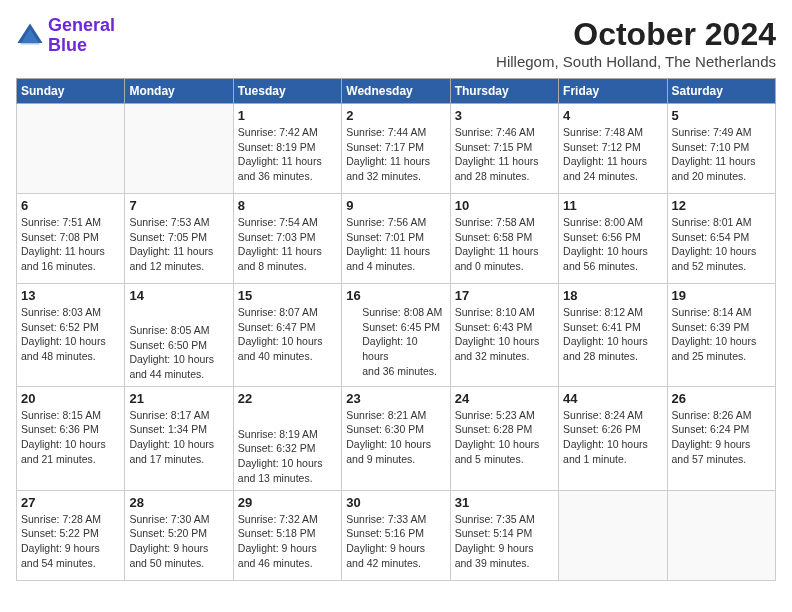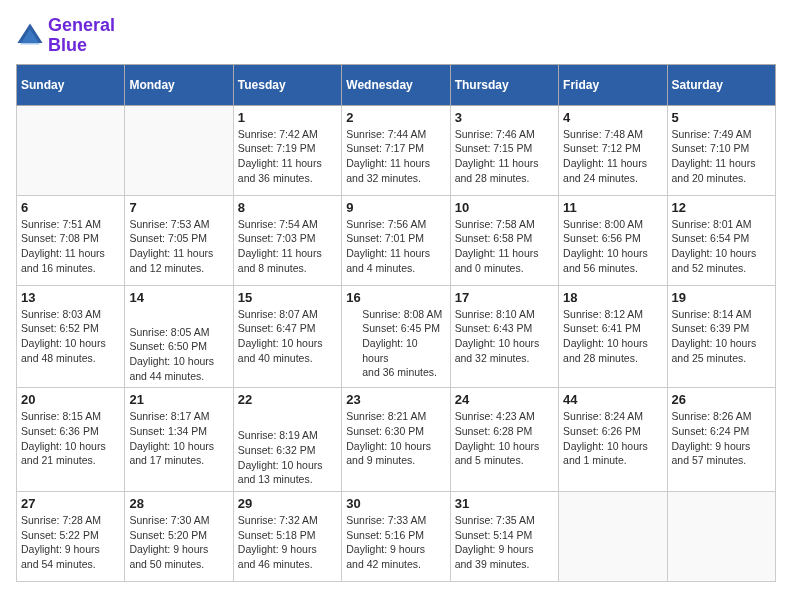--- a/index.html
+++ b/index.html
@@ -44,21 +44,21 @@
       color: #444;
     }
     .calendar {
       width: 100%;
       border-collapse: collapse;
       font-size: 11px;
     }
     .calendar th {
       background-color: #2d5fa6;
       color: #fff;
-      padding: 13px 4px;
+      padding: 5px 4px;
       text-align: left;
       font-size: 12px;
       border: 1px solid #aaa;
     }
     .calendar td {
       border: 1px solid #ccc;
       vertical-align: top;
       padding: 4px;
       height: 90px;
       width: 108px;
@@ -87,20 +87,24 @@
   <div class="logo">
     <svg class="logo-icon" viewBox="0 0 40 40">
       <polygon points="20,2 38,30 2,30" fill="#2d5fa6"></polygon>
       <polygon points="20,10 34,32 6,32" fill="#4a90d9" opacity="0.5"></polygon>
     </svg>
     <div>
       <div class="logo-text">General</div>
       <div class="logo-text">Blue</div>
     </div>
   </div>
+  <div class="title-area">
+    <div class="month-title">October 2024</div>
+    <div class="location-title">Hillegom, South Holland, The Netherlands</div>
+  </div>
 </div>
 
 <table class="calendar">
   <thead>
     <tr>
     <th>Sunday</th>
         <th>Monday</th>
         <th>Tuesday</th>
         <th>Wednesday</th>
         <th>Thursday</th>
@@ -108,21 +112,21 @@
         <th>Saturday</th>
       </tr>
   </thead>
   <tbody id="calendar-body">
   <tr>
         <td class="empty"></td>
         <td class="empty"></td>
         <td>
           <span class="day-number">1</span>
           <div class="day-info" style="white-space: pre-line;">Sunrise: 7:42 AM
-Sunset: 7:19 PM
+Sunset: 8:19 PM
 Daylight: 11 hours
 and 36 minutes.</div>
         </td>
         <td>
           <span class="day-number">2</span>
           <div class="day-info" style="white-space: pre-line;">Sunrise: 7:44 AM
 Sunset: 7:17 PM
 Daylight: 11 hours
 and 32 minutes.</div>
         </td>
@@ -274,21 +278,21 @@
         </td>
         <td>
           <span class="day-number">23</span>
           <div class="day-info" style="white-space: pre-line;">Sunrise: 8:21 AM
 Sunset: 6:30 PM
 Daylight: 10 hours
 and 9 minutes.</div>
         </td>
         <td>
           <span class="day-number">24</span>
-          <div class="day-info" style="white-space: pre-line;">Sunrise: 4:23 AM
+          <div class="day-info" style="white-space: pre-line;">Sunrise: 5:23 AM
 Sunset: 6:28 PM
 Daylight: 10 hours
 and 5 minutes.</div>
         </td>
         <td>
           <span class="day-number">44</span>
           <div class="day-info" style="white-space: pre-line;">Sunrise: 8:24 AM
 Sunset: 6:26 PM
 Daylight: 10 hours
 and 1 minute.</div>

